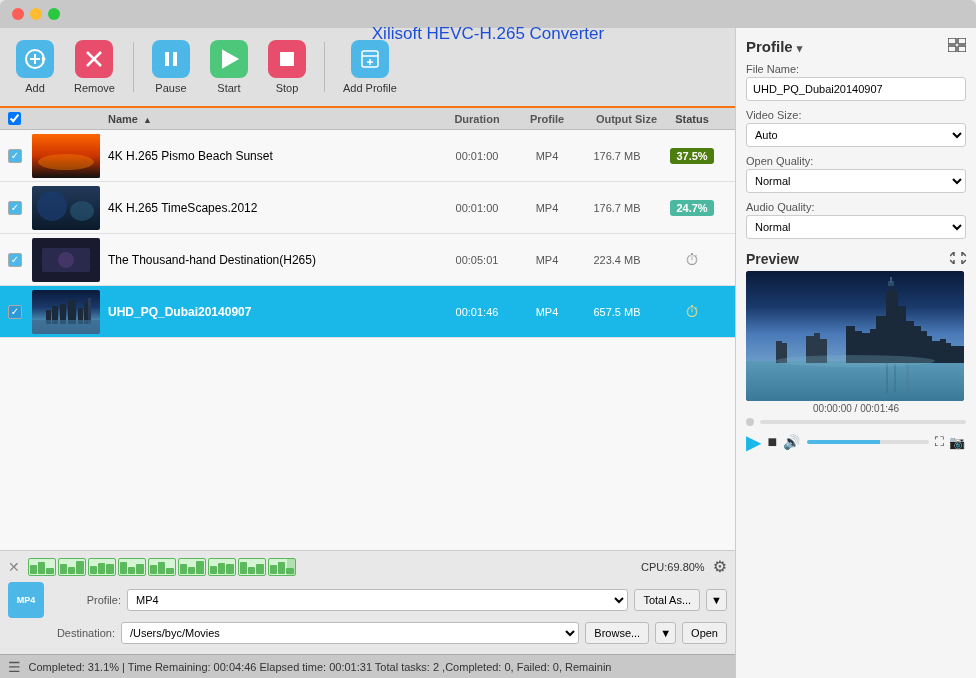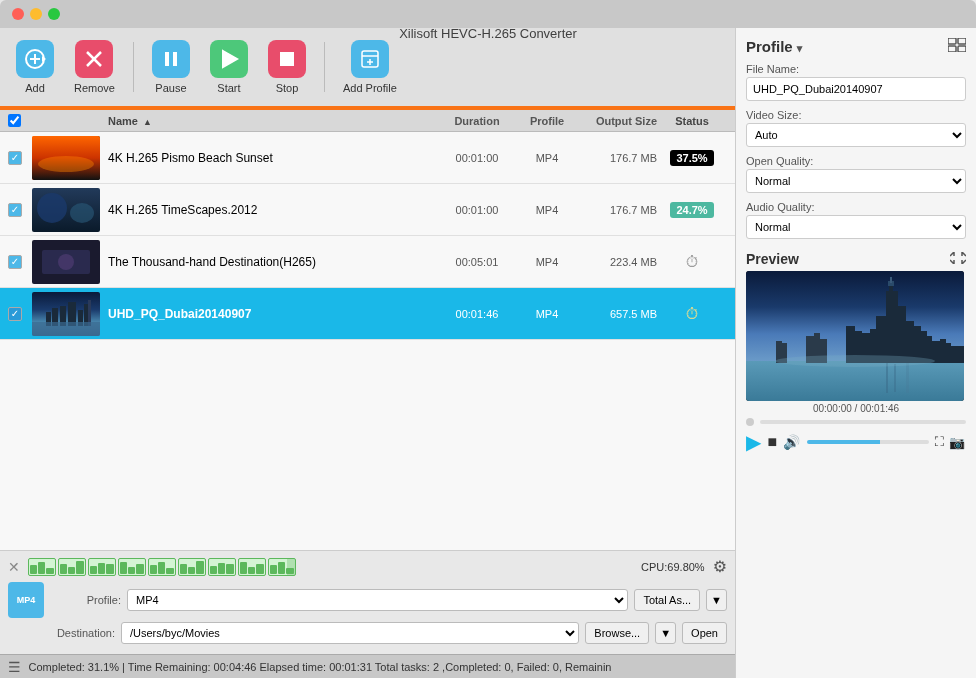--- a/index.html
+++ b/index.html
@@ -31,44 +31,44 @@
     .tb-btn {
       width: 12px; height: 12px;
       border-radius: 50%;
       border: none;
       cursor: pointer;
     }
     .tb-close { background: #ff5f57; }
     .tb-min { background: #febc2e; }
     .tb-max { background: #28c840; }
     .title-text {
-      font-size: 13px;
+      font-size: 17px;
       font-weight: 500;
-      color: #404040;
+      color: #1d4ed8;
       margin-top: 39px;
     }
     .main-layout {
       display: flex;
       flex: 1;
       overflow: hidden;
     }
     .left-panel {
       flex: 1;
       display: flex;
       flex-direction: column;
       background: #f0f0f0;
       border-right: 1px solid #ccc;
     }
     .toolbar {
       background: #e0e0e0;
       padding: 8px 10px;
       display: flex;
       align-items: center;
       gap: 8px;
-      border-bottom: 4px solid #f97316;
+      border-bottom: 2px solid #f97316;
     }
     .toolbar-btn {
       display: flex;
       flex-direction: column;
       align-items: center;
       gap: 4px;
       background: none;
       border: none;
       cursor: pointer;
       font-size: 11px;
@@ -134,32 +134,32 @@
       align-items: center;
       justify-content: center;
       overflow: hidden;
     }
     .col-name-text { flex: 1; font-size: 12px; }
     .file-row.selected .col-name-text { color: white; }
     .col-duration { width: 80px; text-align: center; font-size: 11px; color: #555; }
     .file-row.selected .col-duration { color: white; }
     .col-profile { width: 60px; text-align: center; font-size: 11px; color: #555; }
     .file-row.selected .col-profile { color: white; }
-    .col-size { width: 80px; text-align: right; font-size: 11px; color: #555; }
+    .col-size { width: 80px; text-align: center; font-size: 11px; color: #555; }
     .file-row.selected .col-size { color: white; }
     .col-status { width: 70px; text-align: center; }
     .status-badge {
       display: inline-block;
       padding: 2px 6px;
       border-radius: 3px;
       font-size: 11px;
       font-weight: 600;
       color: white;
     }
-    .status-orange { background: #000000; }
+    .status-orange { background: #4d7c0f; }
     .status-teal { background: #4db8a0; }
     .status-clock {
       font-size: 16px;
       color: #888;
     }
     .bottom-area {
       border-top: 1px solid #ccc;
       background: #e8e8e8;
       padding: 6px 8px;
     }

